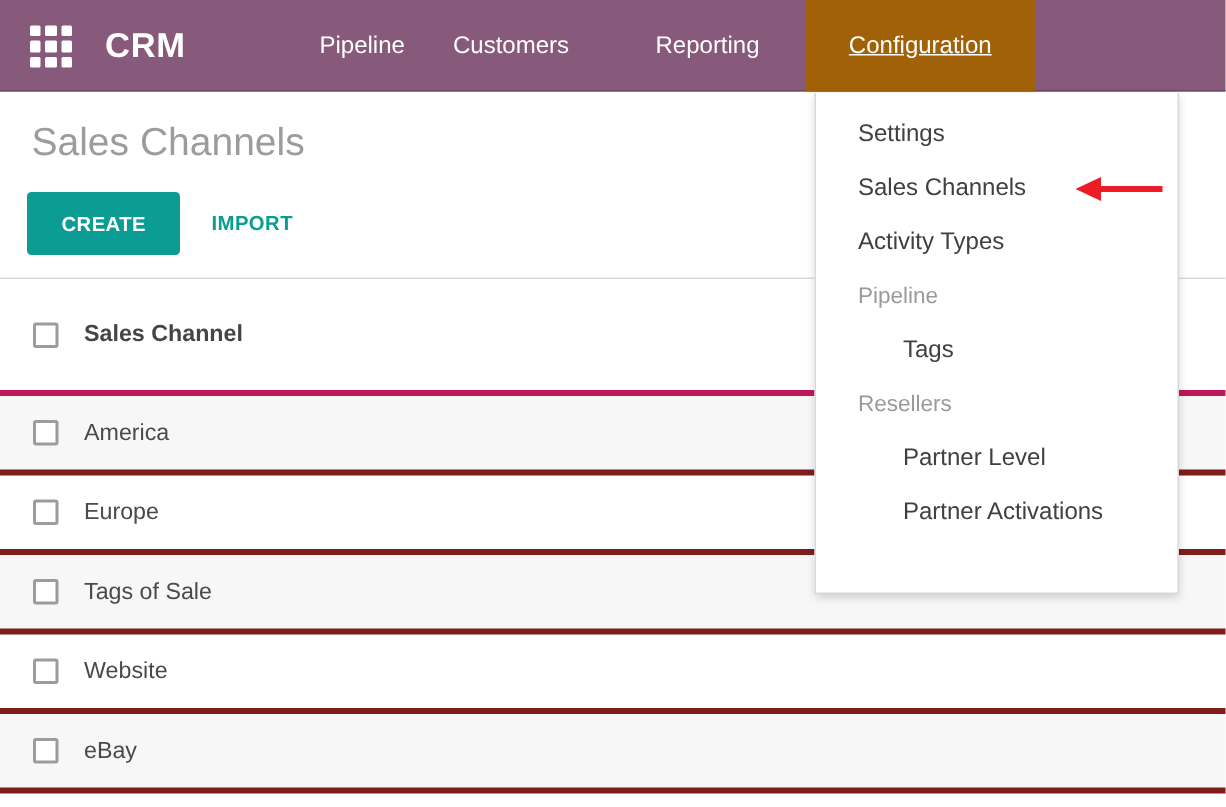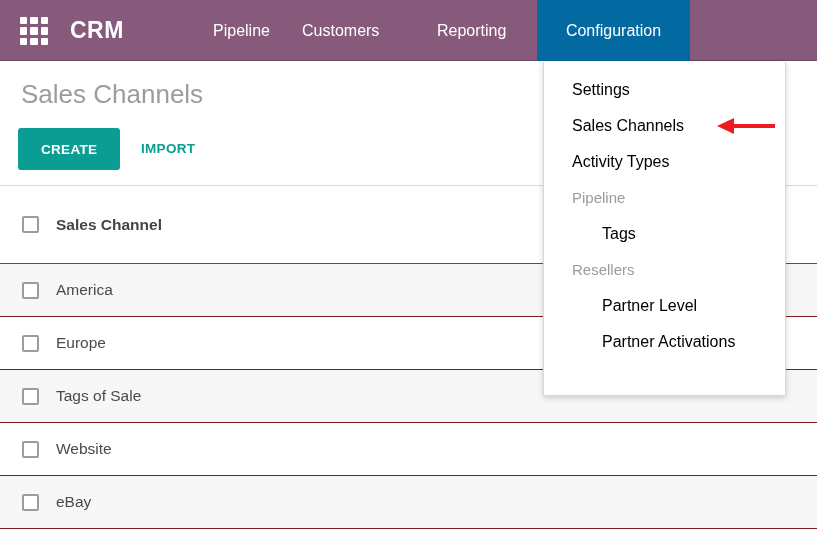--- a/index.html
+++ b/index.html
@@ -42,24 +42,25 @@
     position: absolute;
     top: 0;
     height: 61px; line-height: 61px;
     padding: 0 14px;
     color: #ffffff;
     font-size: 16px;
     cursor: pointer;
     white-space: nowrap;
   }
   .nav-item.active {
-    background: #0369a1;
+    background: #a16207;
     padding: 0;
     width: 153px;
     text-align: center;
+    text-decoration: underline;
   }
   #nav-pipeline   { left: 199px; }
   #nav-customers  { left: 288px; }
   #nav-reporting  { left: 423px; }
   #nav-config     { left: 537px; }
 
   
   .page-title {
     position: absolute;
     left: 21px; top: 79px;
@@ -97,27 +98,27 @@
     position: absolute;
     left: 0; top: 185px;
     width: 817px;
     border-top: 1px solid #d9d9d9;
   }
   .list-head {
     height: 78px;
     display: flex;
     align-items: center;
     background: #ffffff;
-    border-bottom: 1px solid #be185d;
+    border-bottom: 4px solid #be185d;
   }
   .list-row {
     height: 53px;
     display: flex;
     align-items: center;
-    border-bottom: 1px solid #7f1d1d;
+    border-bottom: 4px solid #7f1d1d;
     cursor: pointer;
   }
   .list-row.striped { background: #f7f7f7; }
   .checkbox {
     margin-left: 22px;
     width: 17px; height: 17px;
     background: #ffffff;
     border: 2px solid #9c9c9c;
     border-radius: 2px;
     flex: 0 0 auto;
@@ -143,21 +144,21 @@
     height: 334px;
     background: #ffffff;
     border: 1px solid #d8d8d8;
     border-top: none;
     box-shadow: 0 2px 6px rgba(0,0,0,0.18);
   }
   .menu-item {
     height: 36px; line-height: 36px;
     padding-left: 28px;
     font-size: 16px;
-    color: #000000;
+    color: #404040;
     cursor: pointer;
     white-space: nowrap;
   }
   .menu-item.indent { padding-left: 58px; }
   .menu-section {
     height: 36px; line-height: 36px;
     padding-left: 28px;
     font-size: 15px;
     color: #9a9a9a;
     white-space: nowrap;

